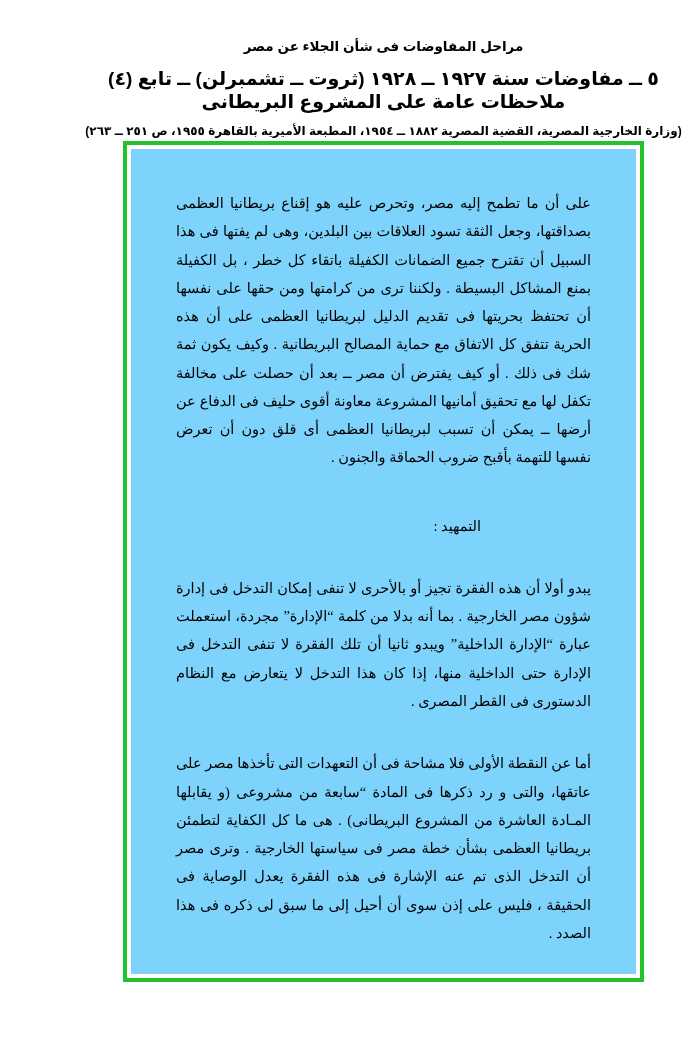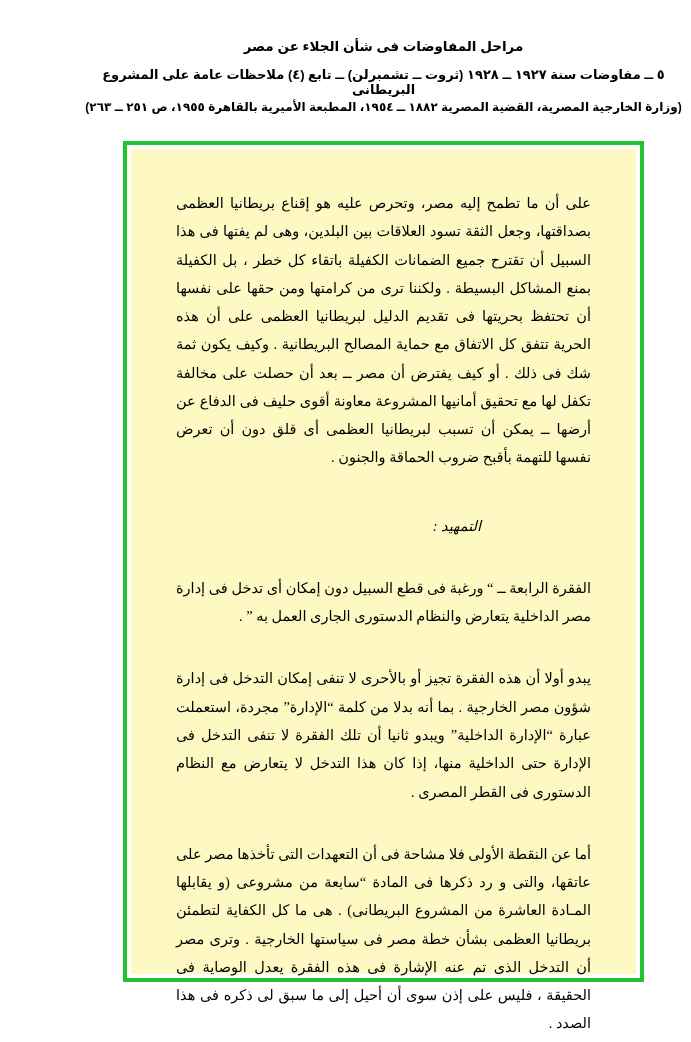--- a/index.html
+++ b/index.html
@@ -31,42 +31,42 @@
     color: #000;
     direction: rtl;
     unicode-bidi: embed;
   }
   .header .title-main {
     font-size: 13.5px;
     letter-spacing: 0px;
     margin-bottom: 13px;
   }
   .header .title-sub {
-    font-size: 13px;
-    margin-bottom: 3px;
+    font-size: 19px;
+    margin-bottom: 11px;
   }
   .header .source-note {
     font-size: 12px;
     font-weight: bold;
   }
 
   .frame {
     position: absolute;
     top: 141px;
     right: 47px;
     left: 47px;
     bottom: 60px;
     border: 4px solid #22c32e;
     background: #ffffff;
     box-sizing: border-box;
   }
   .frame-inner {
     position: absolute;
     inset: 4px;
-    background: #fef9c3;
+    background: #7dd3fc;
     padding: 40px 45px 20px 45px;
     box-sizing: border-box;
   }
 
   .body-text p {
     margin: 0 0 0 0;
     font-size: 14.5px;
     line-height: 1.95;
     text-align: justify;
     text-justify: inter-word;
@@ -76,21 +76,20 @@
   .para {
     margin-bottom: 20px !important;
   }
   .para-center-ish {
     padding-right: 50px;
     padding-left: 20px;
   }
   .heading-line {
     padding-right: 110px;
     margin-bottom: 24px !important;
-    font-style: italic;
   }
   .gap-lg { margin-bottom: 34px !important; }
   .gap-xl { margin-bottom: 40px !important; }
 </style>
 </head>
 <body>
 
 <div class="page">
 
   <div class="header">
@@ -101,21 +100,20 @@
 
   <div class="frame">
     <div class="frame-inner">
       <div class="body-text">
 
         <p class="para gap-xl">على أن ما تطمح إليه مصر، وتحرص عليه هو إقناع بريطانيا العظمى بصداقتها، وجعل الثقة تسود العلاقات بين البلدين، وهى لم يفتها فى هذا السبيل أن تقترح جميع الضمانات الكفيلة باتقاء كل خطر ، بل الكفيلة بمنع المشاكل البسيطة . ولكننا ترى من كرامتها ومن حقها على نفسها أن تحتفظ بحريتها فى تقديم الدليل لبريطانيا العظمى على أن هذه الحرية تتفق كل الاتفاق مع حماية المصالح البريطانية . وكيف يكون ثمة شك فى ذلك . أو كيف يفترض أن مصر ــ بعد أن حصلت على مخالفة تكفل لها مع تحقيق أمانيها المشروعة معاونة أقوى حليف فى الدفاع عن أرضها ــ يمكن أن تسبب لبريطانيا العظمى أى قلق دون أن تعرض نفسها للتهمة بأقبح ضروب الحماقة والجنون .</p>
 
 
         <p class="para heading-line gap-lg">التمهيد  :</p>
 
-        <p class="para gap-lg">الفقرة الرابعة ــ “ ورغبة فى قطع السبيل دون إمكان أى تدخل  فى إدارة مصر الداخلية يتعارض والنظام الدستورى الجارى العمل به ” .</p>
 
         <p class="para gap-lg">يبدو أولا أن هذه الفقرة تجيز أو بالأحرى لا تنفى إمكان التدخل  فى إدارة شؤون مصر الخارجية . بما أنه بدلا من كلمة “الإدارة” مجردة، استعملت عبارة “الإدارة الداخلية” ويبدو ثانيا أن تلك الفقرة لا تنفى التدخل فى الإدارة حتى الداخلية منها، إذا كان هذا التدخل لا يتعارض مع النظام الدستورى فى القطر المصرى  .</p>
 
         <p class="para">أما عن النقطة الأولى فلا مشاحة فى أن التعهدات التى تأخذها مصر على عاتقها، والتى و رد ذكرها فى المادة “سابعة من مشروعى (و يقابلها المـادة العاشرة من المشروع البريطانى) . هى ما كل الكفاية لتطمئن بريطانيا العظمى بشأن خطة مصر فى سياستها الخارجية  .  وترى مصر أن التدخل الذى تم عنه الإشارة فى هذه الفقرة يعدل الوصاية فى الحقيقة ، فليس على إذن سوى أن أحيل إلى ما سبق لى ذكره فى هذا الصدد  .</p>
 
       </div>
     </div>
   </div>
 
 </div>

